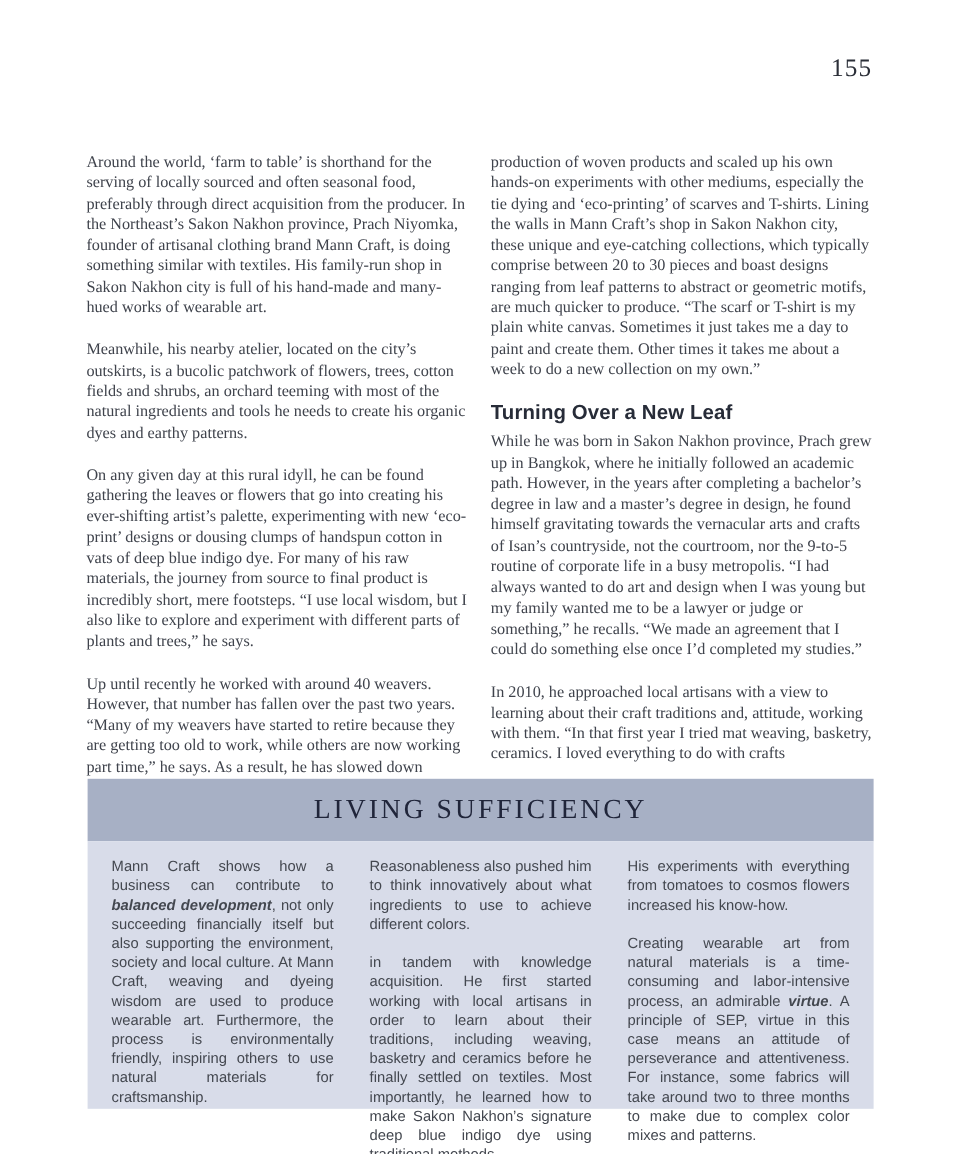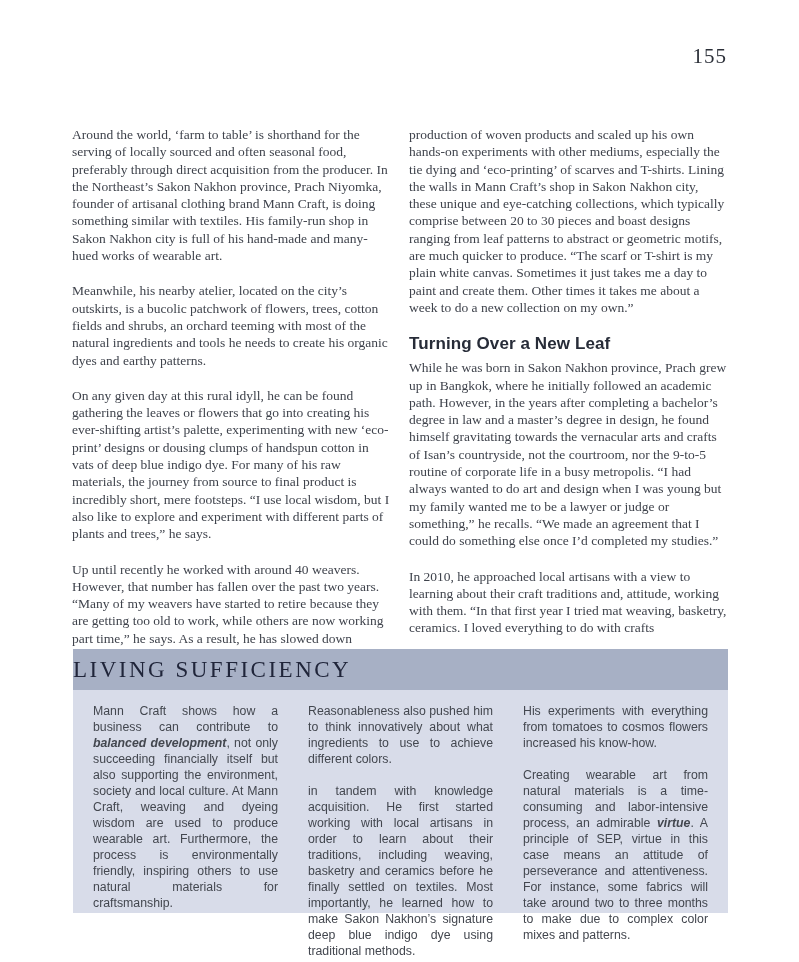--- a/index.html
+++ b/index.html
@@ -51,24 +51,25 @@
     color: #272c38;
     letter-spacing: 0.1px;
   }
   
   .suff-box {
     position: absolute;
     left: 73px; top: 649px;
     width: 655px;
   }
   .suff-header {
-    height: 41px;
+    height: 52px;
     background: #a7b0c5;
     display: flex;
     align-items: center;
+    justify-content: center;
   }
   .suff-title {
     font-family: "Liberation Serif", serif;
     font-size: 23px;
     letter-spacing: 2.5px;
     color: #20253a;
   }
   .suff-body {
     background: #d8dce9;
     height: 190px;

